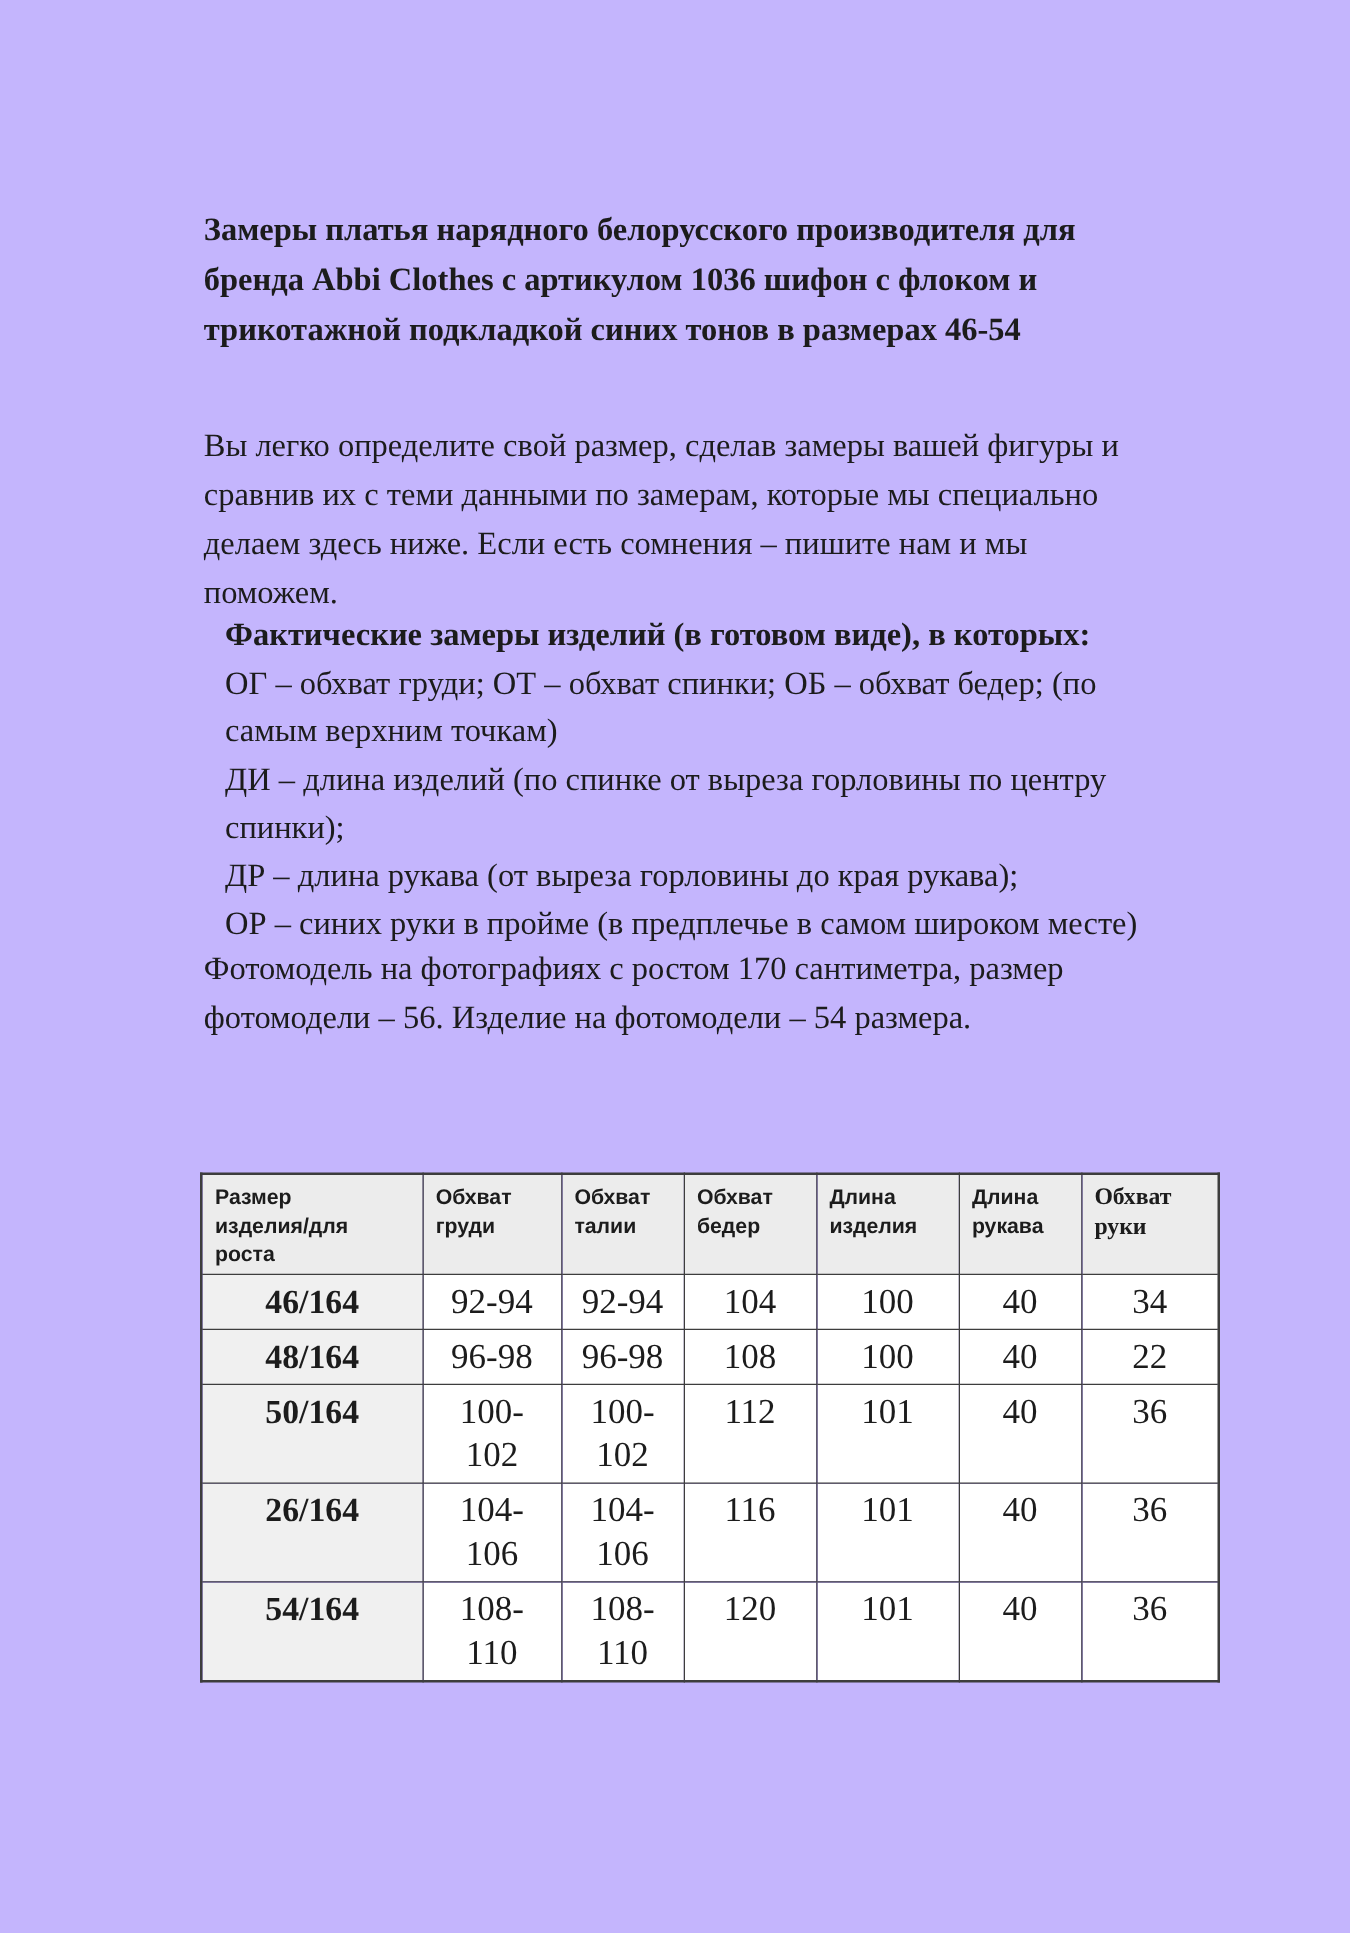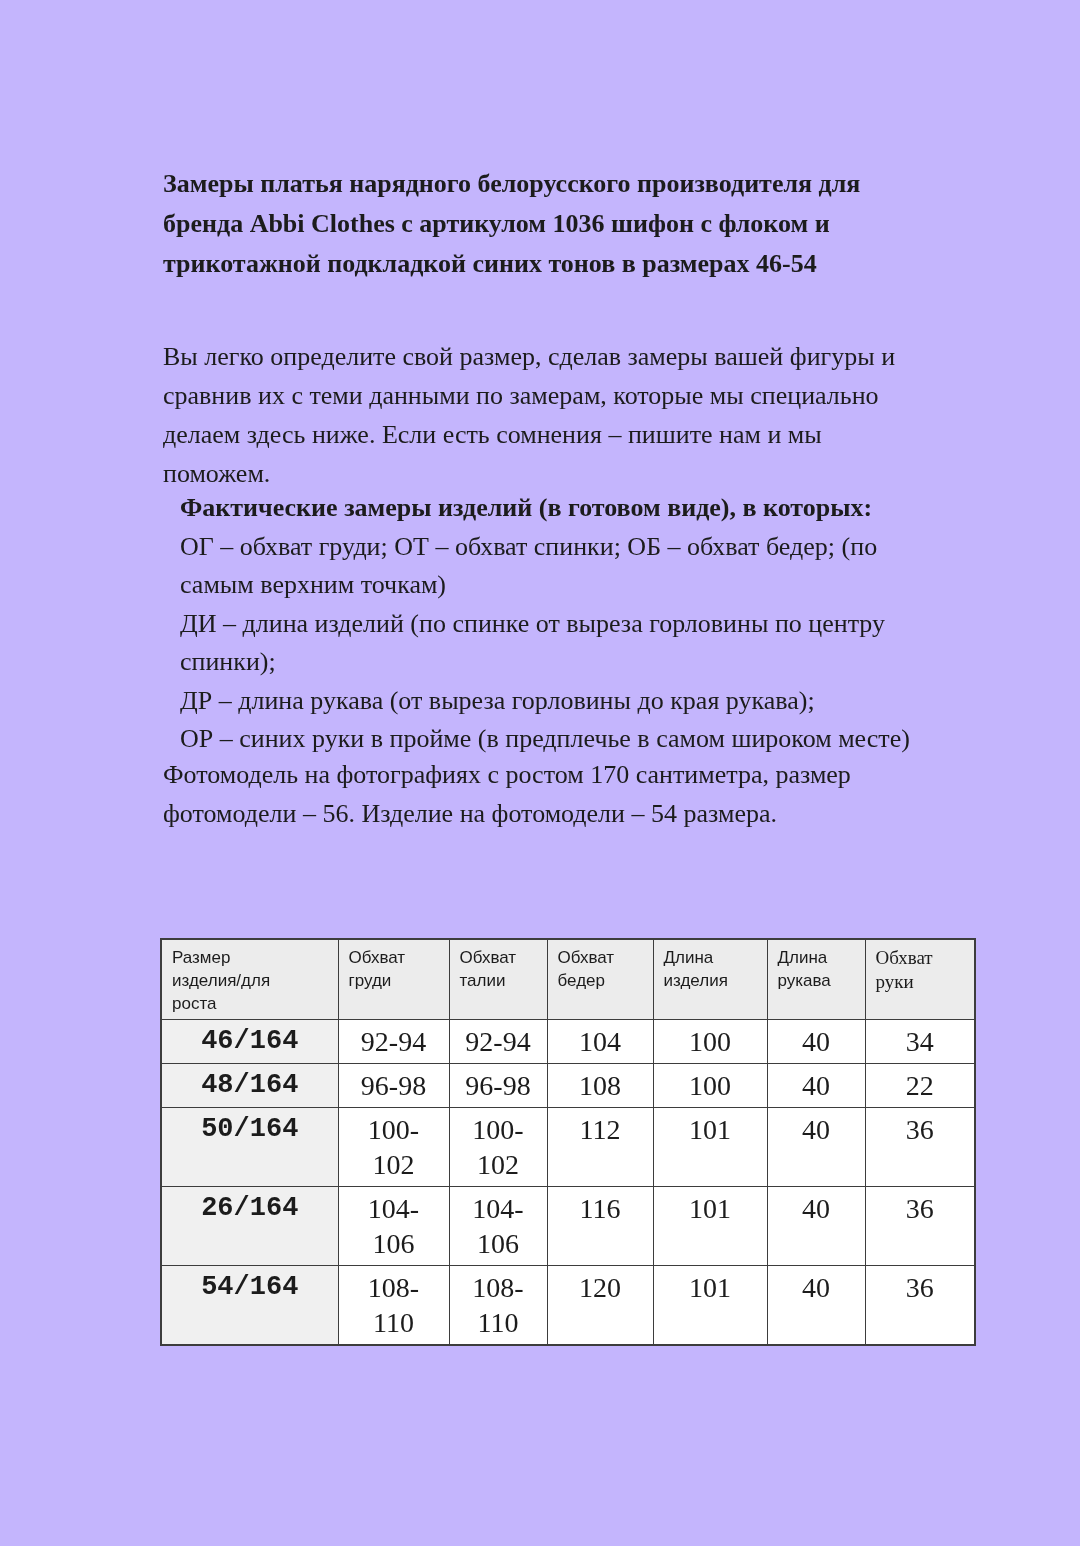--- a/index.html
+++ b/index.html
@@ -63,21 +63,21 @@
     border: 2px solid #3d3d3d;
   }
   .size-table th,
   .size-table td {
     border: 1px solid #3d3d3d;
     overflow: hidden;
   }
   .size-table th {
     background: #ececec;
     font-family: "Liberation Sans", sans-serif;
-    font-weight: normal;
+    font-weight: bold;
     font-size: 17px;
     line-height: 23px;
     text-align: left;
     vertical-align: top;
     padding: 6px 6px 4px 10px;
     white-space: pre-line;
   }
   .size-table th.serif-header {
     font-family: "Liberation Serif", serif;
     font-size: 19px;
@@ -89,21 +89,20 @@
     line-height: 35px;
     text-align: center;
     vertical-align: top;
     padding: 4px 4px 4px;
     white-space: pre-line;
   }
   .size-table td.size-col {
     background: #f0f0f0;
     font-weight: bold;
     font-size: 27px;
-    font-family: Liberation Mono, monospace;
   }
 </style>
 </head>
 <body>
 
 <div class="page">
 
   <div class="title-block">
     <div>Замеры платья нарядного белорусского производителя для</div>
     <div>бренда Abbi Clothes с артикулом 1036 шифон с флоком и</div>

